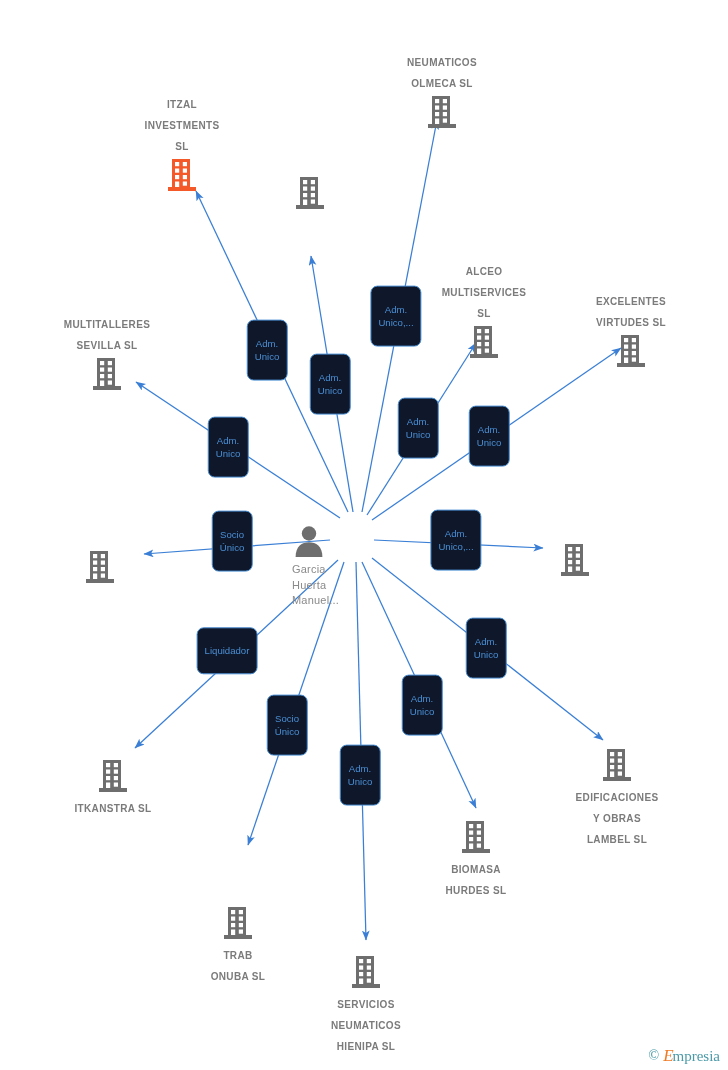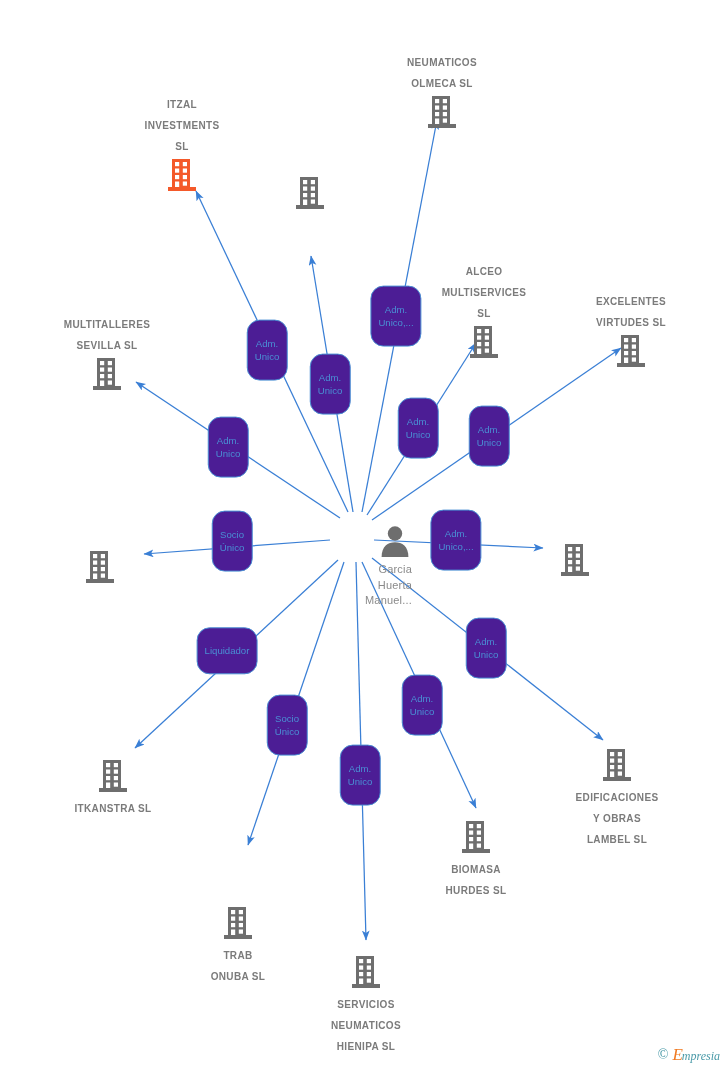--- a/index.html
+++ b/index.html
@@ -19,49 +19,49 @@
     line-height:21px;
     color:#7b7b7b;
     letter-spacing:.35px;
     font-weight:700;
     white-space:pre-line;
   }
   .node .ico{display:block;margin:0 auto;}
   .node.below .caption{margin-top:1px;}
   .node.above .caption{margin-bottom:1px;}
 
-  .person{position:absolute;transform:translate(-50%,0);text-align:right;width:120px;}
+  .person{position:absolute;transform:translate(-50%,0);text-align:left;width:120px;}
   .person .pcap{
     font-size:11px;line-height:15.5px;color:#8a8a8a;font-weight:400;
     white-space:pre-line;letter-spacing:.2px;
   }
 
   .elabel{
     position:absolute;transform:translate(-50%,-50%);
     border:1.3px solid #4a8fd4;
-    border-radius:13px;
-    background:#4c1d95;
+    border-radius:7px;
+    background:#0f172a;
     color:#4a8fd4;
     font-size:9.6px;
     line-height:13.4px;
     padding:16px 7px;
     text-align:center;
     white-space:pre-line;
     box-sizing:border-box;
     font-family:"Liberation Sans", sans-serif;
   }
 
   .watermark{
     position:absolute;right:8px;bottom:6px;
     display:flex;align-items:center;gap:4px;
     font-size:15px;
   }
   .wm-c{color:#4a9aa8;font-size:14px;font-family:"Liberation Serif", serif;}
   .wm-e{color:#f07a22;font-family:"Liberation Serif", serif;font-style:italic;font-size:17px;line-height:17px;}
-  .wm-rest{color:#4a9aa8;font-family:"Liberation Serif", serif;font-style:italic;font-size:12px;line-height:16px;margin-left:-1px;}
+  .wm-rest{color:#4a9aa8;font-family:"Liberation Serif", serif;font-size:15px;line-height:16px;margin-left:-1px;}
 </style>
 </head>
 <body>
 
 <div id="canvas">
   <svg class="edges" viewBox="0 0 728 1070">
     <defs>
       <marker id="arrow" markerWidth="9" markerHeight="9" refX="7.6" refY="3.1" orient="auto" markerUnits="strokeWidth">
         <path d="M0,0 L8,3.1 L0,6.2 L1.9,3.1 z" fill="#3a7fd5"></path>
       </marker>

